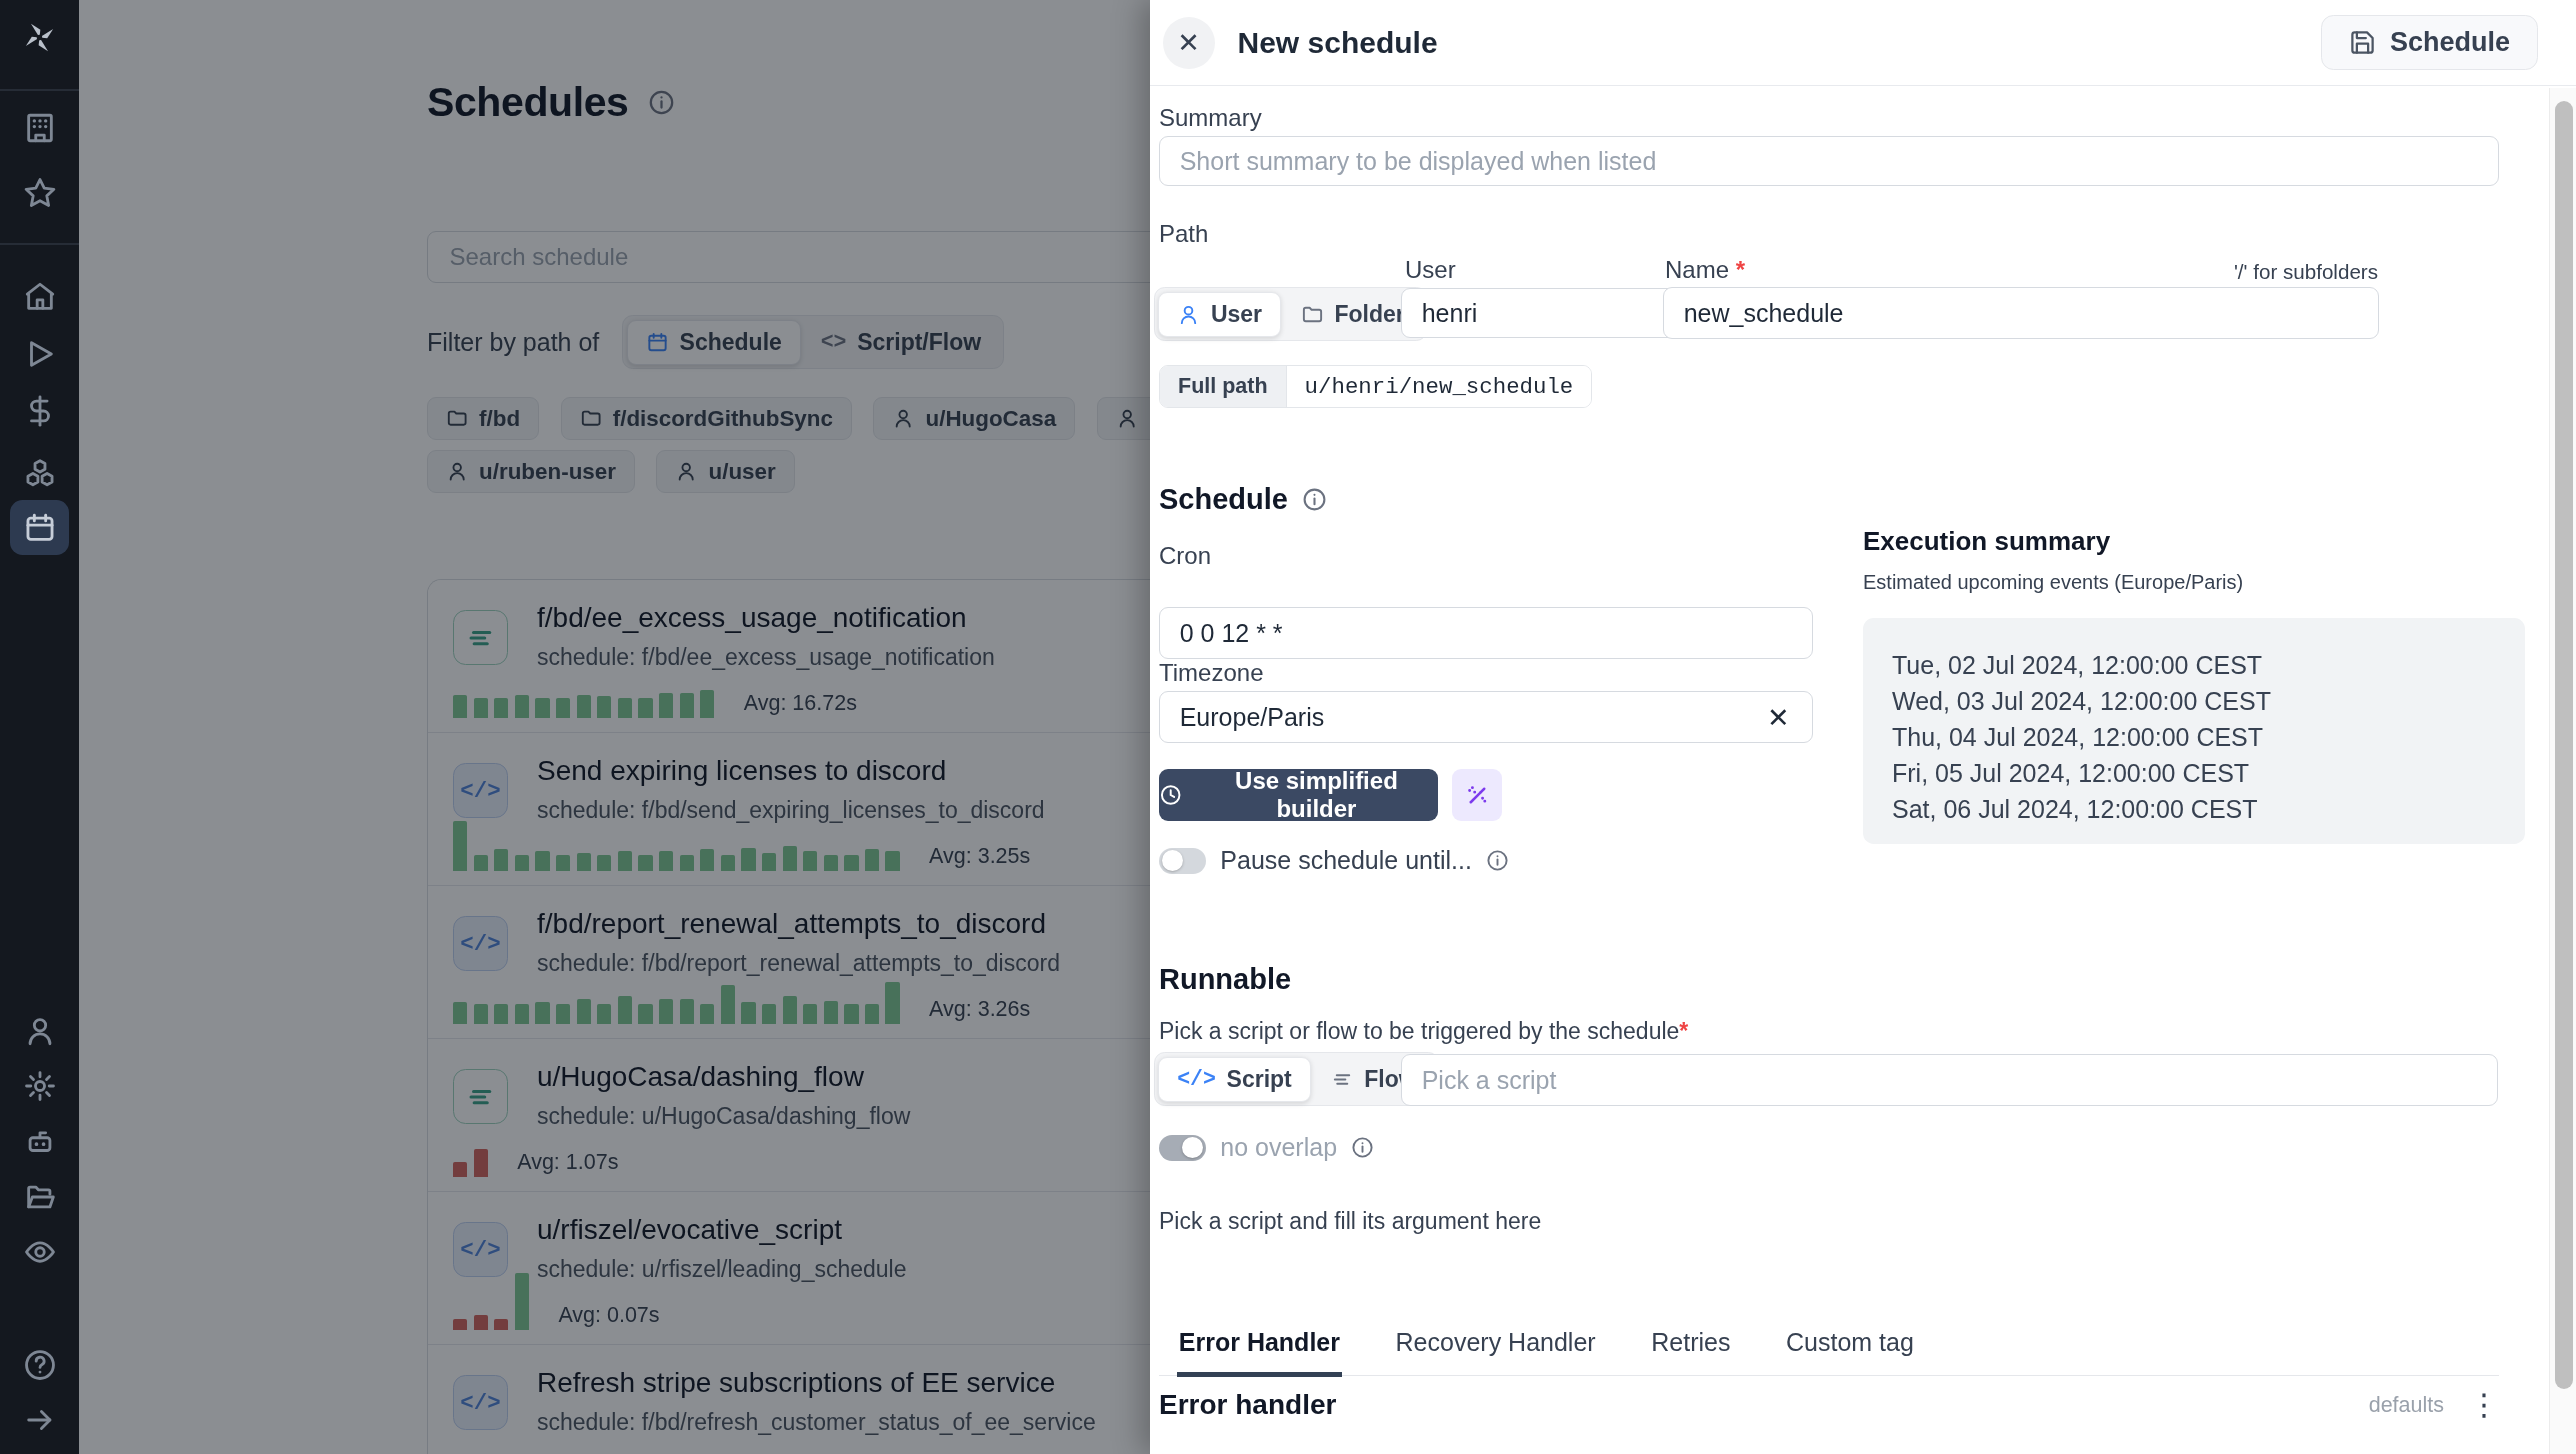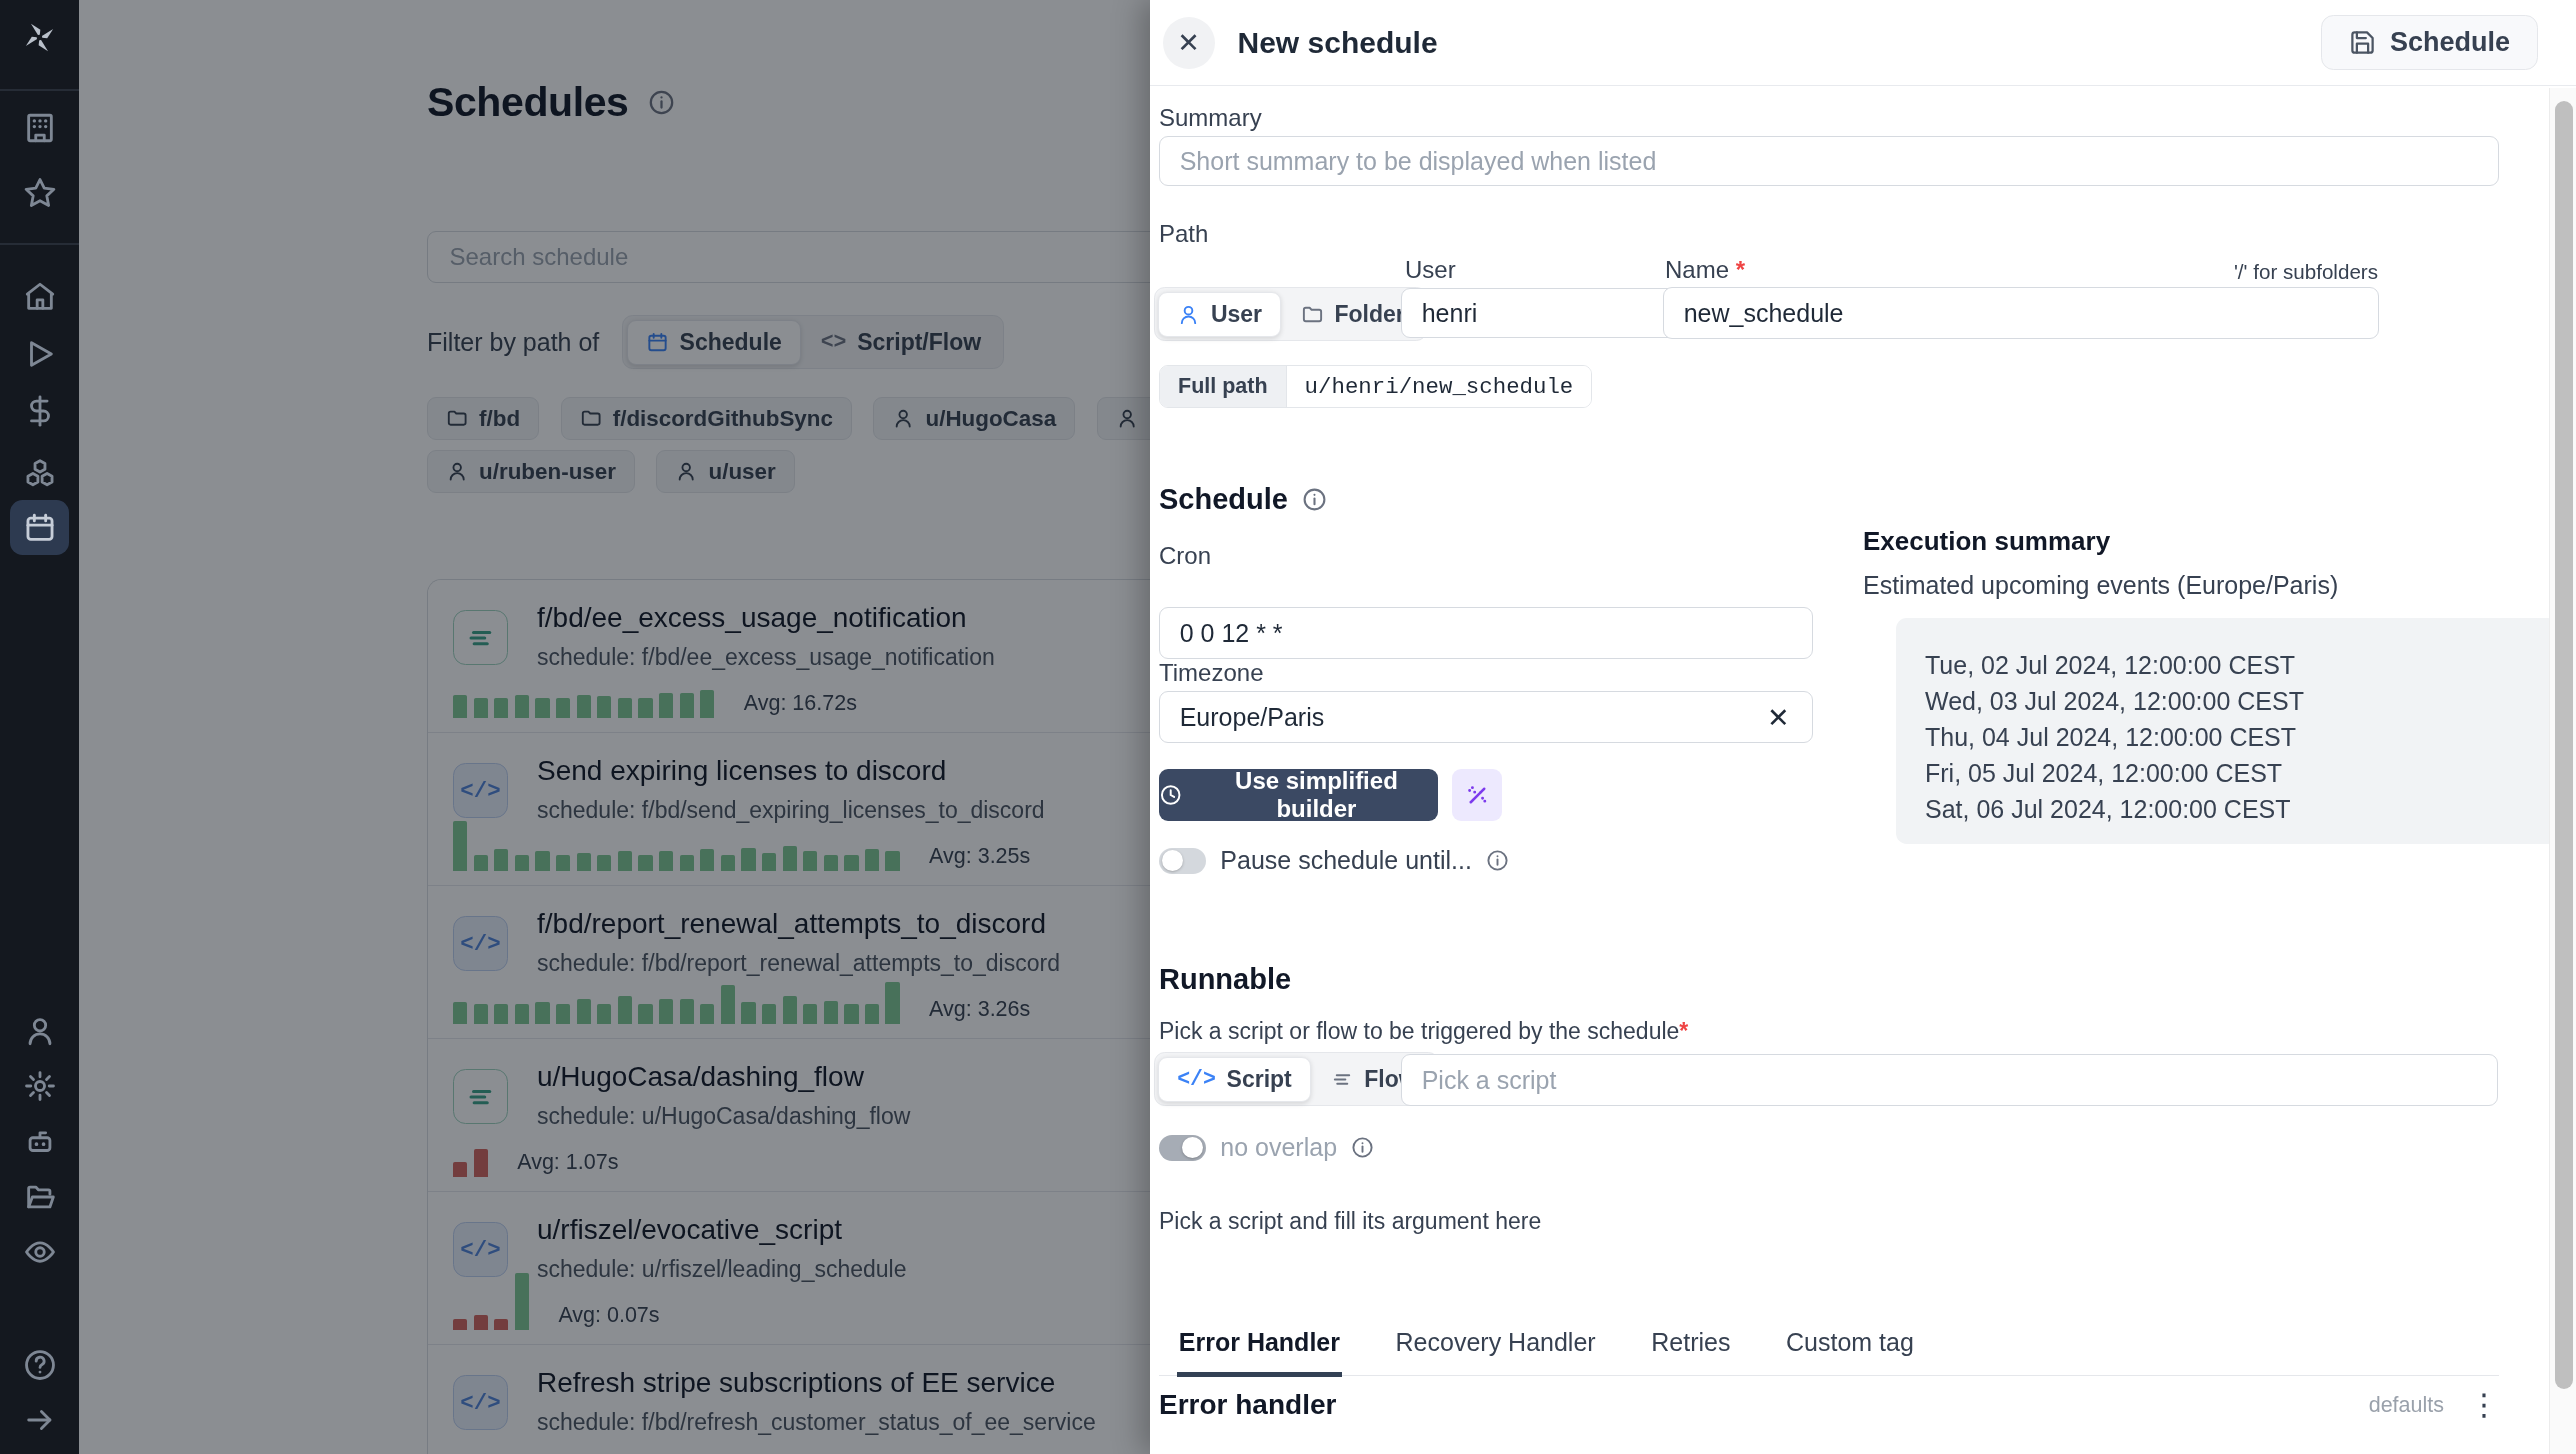--- a/index.html
+++ b/index.html
@@ -86,24 +86,24 @@
   .wand-btn svg { width:27px; height:27px; fill:none; stroke-width:2.2; stroke-linecap:round; }
 
   .switch { position:relative; width:47px; height:26px; border-radius:13.4px; background:#d4d8dd; cursor:pointer; flex:none; }
   .switch .knob { position:absolute; top:2.2px; left:2.7px; width:21.5px; height:21.5px; border-radius:50%; background:#fff; box-shadow:0 0.9px 2.7px rgba(0,0,0,.25); }
   .switch.on { background:#a6acb5; }
   .switch.on .knob { left:auto; right:2.7px; }
   .toggle-row { position:absolute; display:flex; align-items:center; gap:14.3px; }
   .toggle-row .tlabel { font-size:25px; color:#374151; }
   .toggle-row.muted .tlabel { color:#9aa3af; }
 
-  .exec-panel { position:absolute; left:713px; top:530px; width:662px; height:226px; background:#f1f3f5; border-radius:10.7px; padding:29px 0 0 29px;margin-left:33px; }
+  .exec-panel { position:absolute; left:713px; top:530px; width:662px; height:226px; background:#f1f3f5; border-radius:10.7px; padding:29px 0 0 29px; }
   .event { font-size:25px; color:#374151; line-height:36px; }
   .exec-h { position:absolute; left:713px; top:438px; font-size:26px; font-weight:700; color:#111827; }
-  .exec-sub { position:absolute; left:713px; top:483px; font-size:25px; color:#374151; }
+  .exec-sub { position:absolute; left:713px; top:483px; font-size:20px; color:#374151; }
 
   .tabs { position:absolute; left:9px; top:1240px; right:50px; display:flex; gap:52px; border-bottom:1.8px solid #e5e7eb; padding-left:18px; }
   .tab { font-size:25px; color:#374151; padding:0 1.8px 18px 1.8px; cursor:pointer; position:relative; }
   .tab.active { color:#111827; font-weight:600; }
   .tab.active::after { content:""; position:absolute; left:0; right:0; bottom:-1.8px; height:4.5px; background:#334155; }
 
   .eh-row { position:absolute; left:9px; top:1301px; right:50px; display:flex; align-items:center; }
   .eh-title { font-size:28px; font-weight:700; color:#111827; }
   .defaults { font-size:21.5px; color:#9aa1ab; margin-right:25px; }
   .kebab { font-size:30px; color:#374151; cursor:pointer; line-height:1; }

